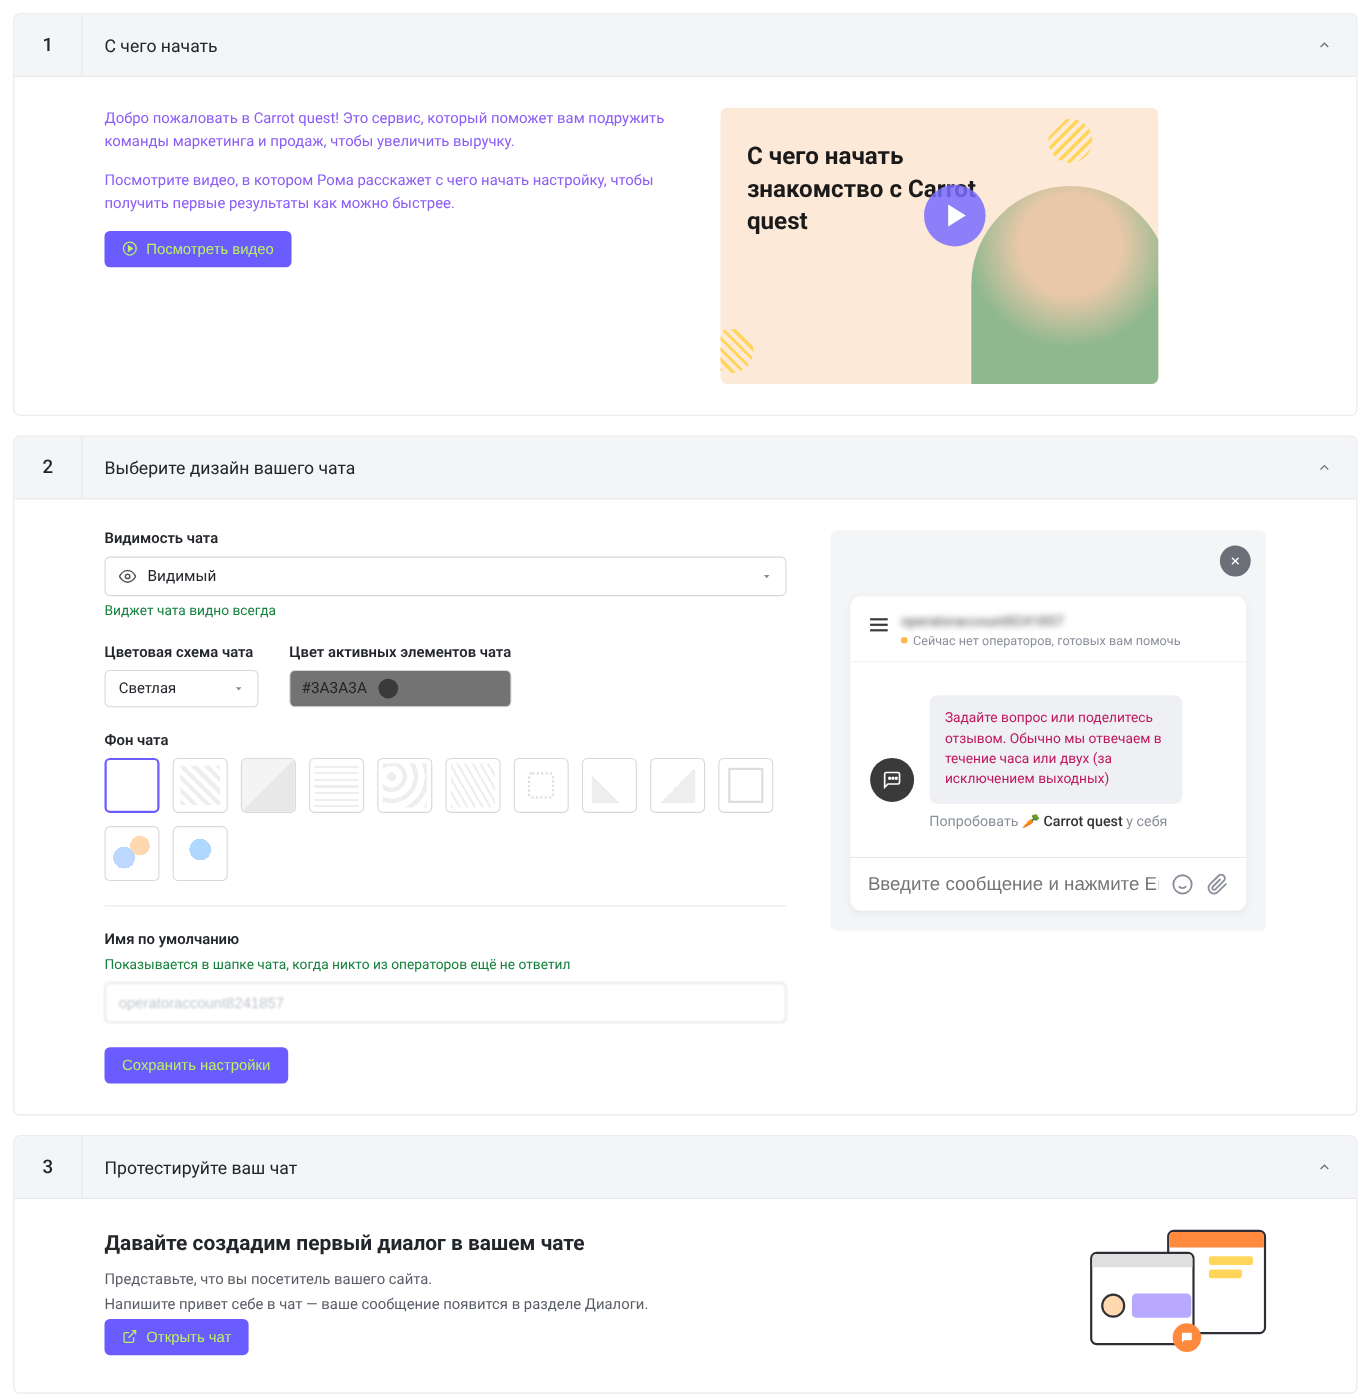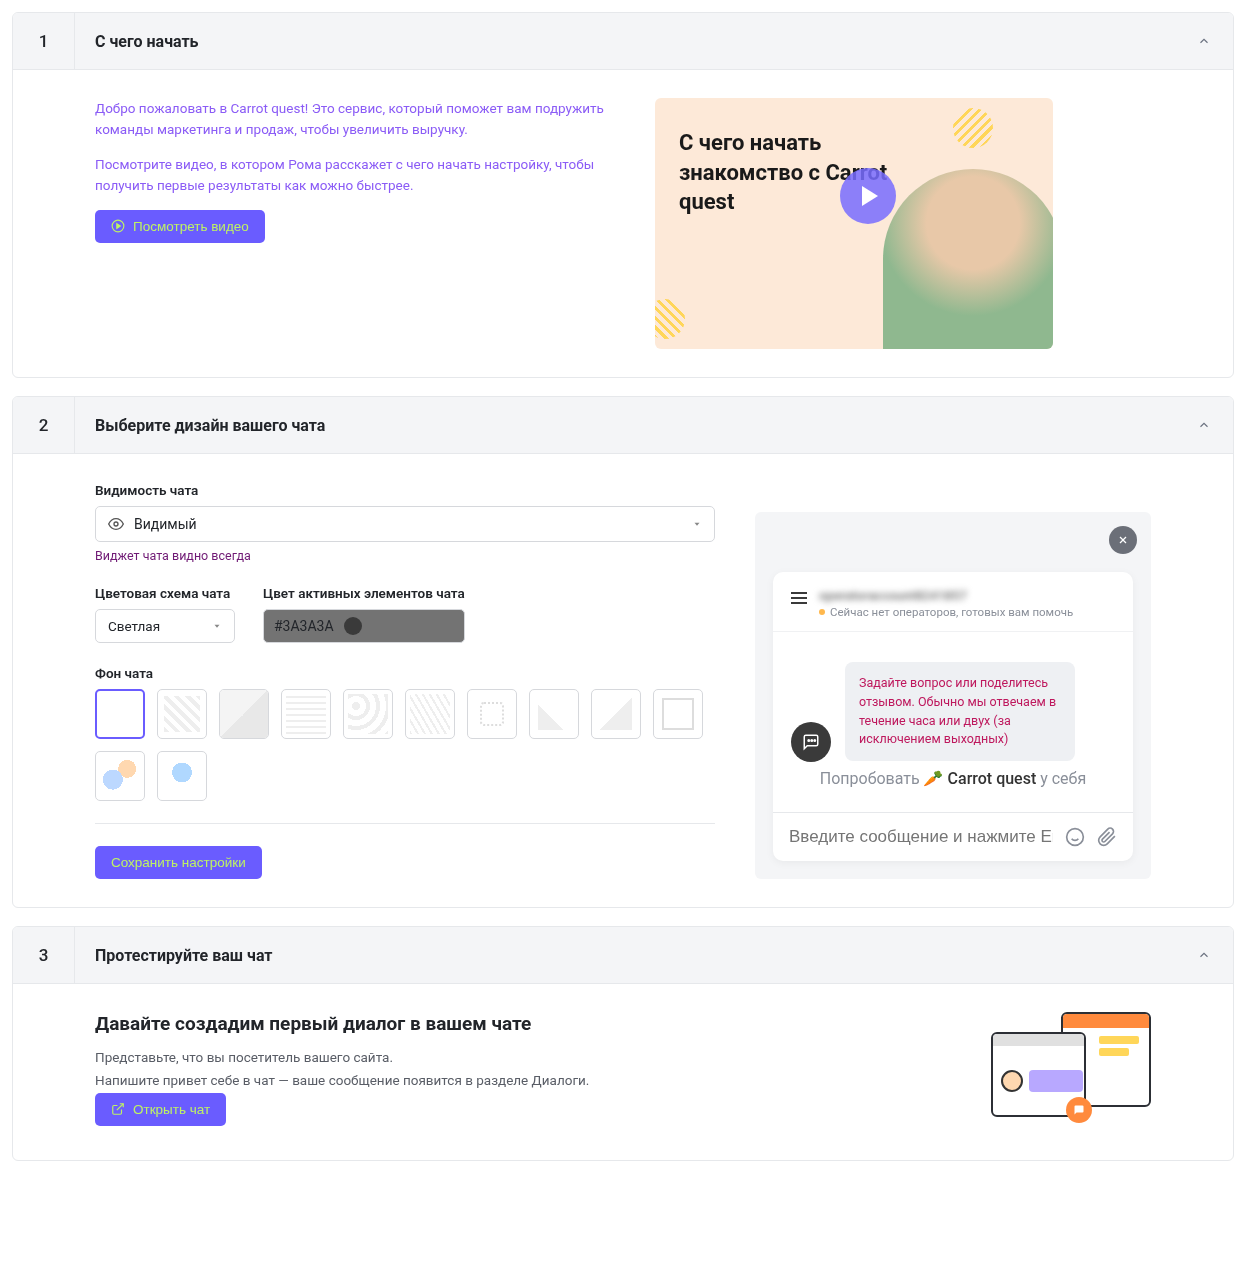--- a/index.html
+++ b/index.html
@@ -1,41 +1,41 @@
 <!DOCTYPE html>
 <html><head>
 <meta charset="utf-8">
 <style>
 * { box-sizing: border-box; margin: 0; padding: 0; }
 body { font-family: -apple-system, BlinkMacSystemFont, "Segoe UI", Roboto, sans-serif; background: #fff; color: #22252a; font-size: 14px; padding: 12px; width: 1246px; }
 .accordion { border: 1px solid #e6e8eb; border-radius: 6px; margin-bottom: 18px; overflow: hidden; }
 .acc-header { display: flex; align-items: center; background: #f4f5f7; border-bottom: 1px solid #e6e8eb; }
 .acc-num { width: 62px; text-align: center; font-size: 17px; font-weight: 500; color: #22252a; border-right: 1px solid #e6e8eb; padding: 18px 0; }
-.acc-title { flex: 1; font-size: 16px; font-weight: 700; padding: 0 20px; }
+.acc-title { flex: 1; font-size: 16px; font-weight: 400; padding: 0 20px; }
 .acc-chevron { padding: 0 22px; color: #6b7280; }
 .acc-body { padding: 28px 82px 28px 82px; }
 .section1-body { display: flex; gap: 40px; align-items: flex-start; }
 .section1-text { flex: 1; max-width: 520px; }
 .section1-text p { color: #8b5cf6; line-height: 1.55; margin-bottom: 14px; font-size: 13.5px; }
 .btn { display: inline-flex; align-items: center; gap: 8px; background: #6a5cff; color: #bef264; border: none; border-radius: 5px; padding: 9px 16px; font-size: 13.5px; cursor: pointer; font-weight: 500; }
 .btn svg { width: 14px; height: 14px; }
 .thumb { width: 398px; height: 251px; background: #fde9d8; border-radius: 6px; position: relative; overflow: hidden; display: flex; align-items: center; }
 .thumb-text { position: absolute; left: 24px; top: 30px; font-size: 22px; font-weight: 700; line-height: 1.35; color: #1a1a1a; max-width: 220px; }
 .thumb-play { position: absolute; left: 185px; top: 70px; width: 56px; height: 56px; border-radius: 50%; background: rgba(120,108,255,0.85); display: flex; align-items: center; justify-content: center; }
 .thumb-play::after { content: ""; border-left: 16px solid #fff; border-top: 10px solid transparent; border-bottom: 10px solid transparent; margin-left: 4px; }
 .thumb-face { position: absolute; right: -10px; bottom: 0; width: 180px; height: 180px; background: radial-gradient(circle at 50% 30%, #e8c8a8 30%, #8fb88f 60%); border-radius: 50% 50% 0 0; }
 .thumb-squiggle { position: absolute; width: 40px; height: 40px; border-radius: 50%; }
 .sq1 { left: -10px; bottom: 10px; background: repeating-linear-gradient(45deg, #ffd659, #ffd659 3px, transparent 3px, transparent 7px); }
 .sq2 { right: 60px; top: 10px; background: repeating-linear-gradient(-45deg, #ffd659, #ffd659 3px, transparent 3px, transparent 7px); }
 
-.section2-body { display: flex; gap: 40px; align-items: flex-end; }
+.section2-body { display: flex; gap: 40px; align-items: flex-start; }
 .form-col { flex: 1; max-width: 660px; }
 .form-group { margin-bottom: 22px; }
 .form-label { font-weight: 600; font-size: 13.5px; margin-bottom: 8px; display: block; }
-.form-hint { font-size: 12.5px; color: #701a75; margin-top: 6px; }
+.form-hint { font-size: 12.5px; color: #15803d; margin-top: 6px; }
 .select { width: 100%; border: 1px solid #d6d8dc; border-radius: 5px; padding: 9px 12px; display: flex; align-items: center; gap: 10px; background: #fff; cursor: pointer; position: relative; }
 .select .chev { margin-left: auto; color: #888; }
 .row { display: flex; gap: 28px; }
 .select-sm { border: 1px solid #d6d8dc; border-radius: 5px; padding: 8px 12px; display: flex; align-items: center; gap: 10px; background: #fff; cursor: pointer; min-width: 140px; font-size: 13.5px; }
 .color-chip { border: 1px solid #d6d8dc; border-radius: 5px; padding: 7px 10px; display: flex; align-items: center; gap: 10px; background: #737373; cursor: pointer; }
 .swatch { width: 18px; height: 18px; border-radius: 50%; background: #3a3a3a; }
 .bg-grid { display: flex; flex-wrap: wrap; gap: 12px; margin-top: 4px; }
 .bg-opt { width: 50px; height: 50px; border: 1px solid #d6d8dc; border-radius: 5px; cursor: pointer; background: #fff; position: relative; overflow: hidden; }
 .bg-opt.sel { border: 2px solid #6a5cff; }
 .bg-opt.p1::after { content:""; position:absolute; inset:6px; background: repeating-linear-gradient(45deg,#eee,#eee 4px,#fff 4px,#fff 8px); }
@@ -57,21 +57,21 @@
 .chat-widget { background: #fff; border-radius: 10px; margin-top: 42px; box-shadow: 0 2px 8px rgba(0,0,0,0.05); overflow: hidden; }
 .chat-head { padding: 16px 18px 12px; display: flex; align-items: flex-start; gap: 12px; border-bottom: 1px solid #f0f1f3; }
 .burger { display: flex; flex-direction: column; gap: 3px; margin-top: 4px; cursor: pointer; }
 .burger span { width: 16px; height: 2px; background: #3a3a3a; }
 .chat-head-text .blurred { filter: blur(3px); color: #777; font-size: 13px; font-weight: 600; }
 .chat-status { font-size: 11.5px; color: #8a8f99; margin-top: 2px; display: flex; align-items: center; gap: 5px; }
 .dot { width: 6px; height: 6px; border-radius: 50%; background: #ffb84d; }
 .chat-body { padding: 30px 18px 12px; min-height: 170px; position: relative; }
 .chat-avatar { width: 40px; height: 40px; border-radius: 50%; background: #3a3a3a; position: absolute; left: 18px; bottom: 50px; display: flex; align-items: center; justify-content: center; color: #fff; }
 .chat-bubble { background: #eef0f3; border-radius: 8px; padding: 12px 14px; margin-left: 54px; font-size: 12.5px; line-height: 1.5; color: #be185d; max-width: 230px; }
-.chat-footer { text-align: center; font-size: 16px; color: #8a8f99; padding: 8px 0 12px; }
+.chat-footer { text-align: center; font-size: 13px; color: #8a8f99; padding: 8px 0 12px; }
 .chat-footer .cq { color: #ff7a45; }
 .chat-input-row { border-top: 1px solid #e6e8eb; padding: 14px 16px; display: flex; align-items: center; gap: 12px; }
 .chat-input-row input { flex: 1; border: none; font-size: 17px; color: #8a8f99; outline: none; }
 .icon-gray { color: #8a8f99; cursor: pointer; }
 
 .section3-body { display: flex; gap: 40px; align-items: flex-start; }
 .s3-text { flex: 1; }
 .s3-title { font-size: 19px; font-weight: 700; margin-bottom: 12px; }
 .s3-text p { color: #595d66; line-height: 1.55; font-size: 13.5px; margin-bottom: 2px; }
 .s3-img { width: 160px; height: 120px; position: relative; }
@@ -186,20 +186,25 @@
           <div class="bg-opt p7"></div>
           <div class="bg-opt p8"></div>
           <div class="bg-opt p9"></div>
           <div class="bg-opt p10"></div>
           <div class="bg-opt p11"></div>
         </div>
       </div>
 
       <hr class="divider">
 
+      <div class="form-group">
+        <label class="form-label">Имя по умолчанию</label>
+        <div class="form-hint" style="margin-top:0;margin-bottom:8px">Показывается в шапке чата, когда никто из операторов ещё не ответил</div>
+        <input type="text" class="text-input" value="оperatoraccount8241857" style="">
+      </div>
 
       <button class="btn">
         <span>Сохранить настройки</span>
       </button>
     </div>
 
     <div class="preview-col">
       <div class="preview-close">
         <svg width="12" height="12" viewBox="0 0 24 24" fill="none" stroke="currentColor" stroke-width="2.5">
             <line x1="18" y1="6" x2="6" y2="18"></line>

